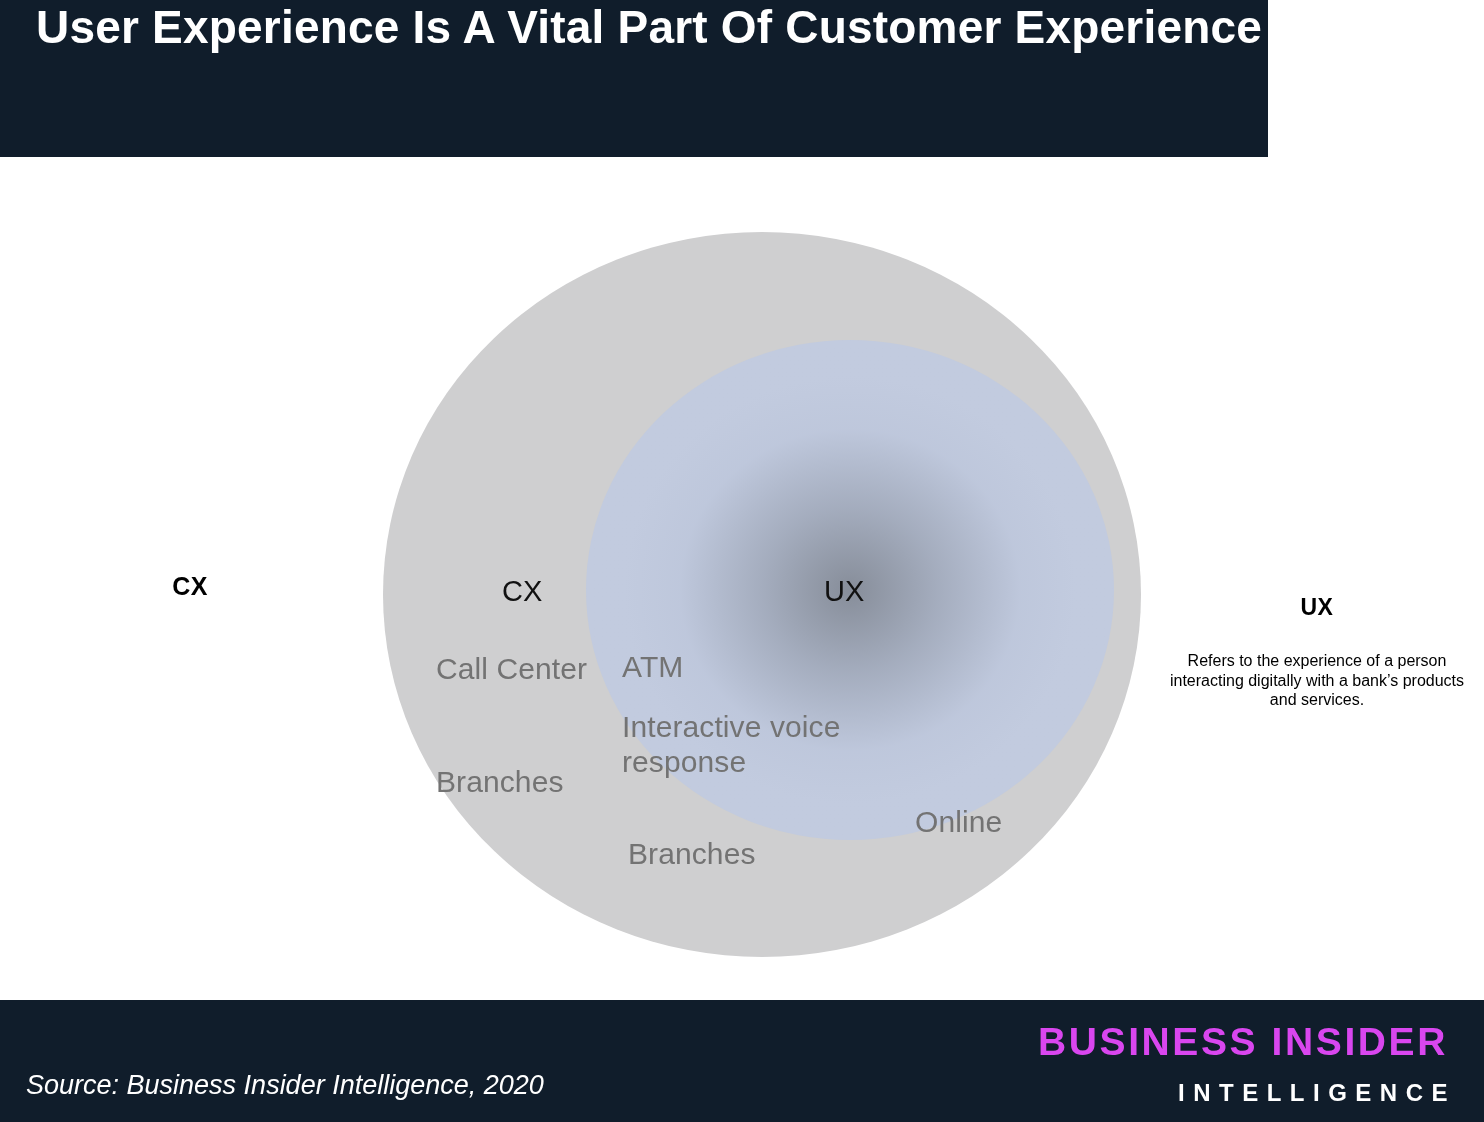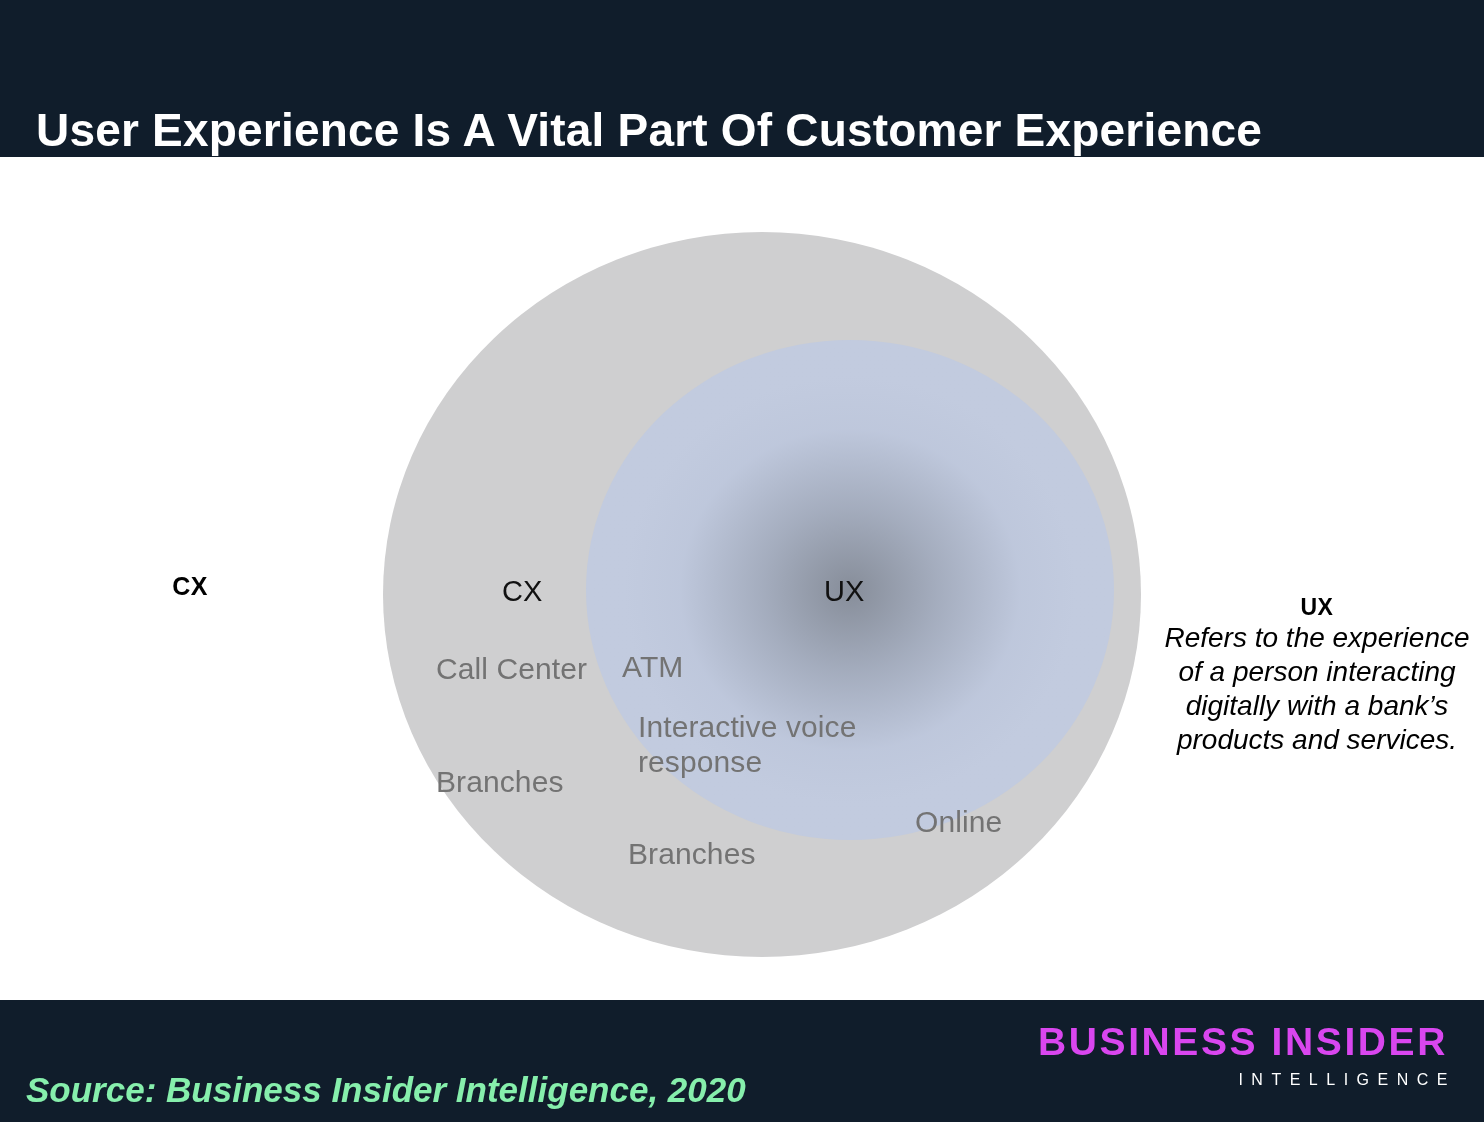--- a/index.html
+++ b/index.html
@@ -8,24 +8,24 @@
     background:#ffffff;
     font-family:"Liberation Sans", sans-serif;
     position:relative;
     overflow:hidden;
   }
 
   
   .header-bar{
     position:absolute;
     left:0; top:0;
-    width:1484px; height:157px;
+    width:1268px; height:157px;
     background:#101d2b;
     display:flex;
-    align-items:flex-end;
+    align-items:flex-start;
   }
   .header-title{
     color:#ffffff;
     font-size:46px;
     font-weight:bold;
     letter-spacing:.2px;
     padding-left:36px;
     white-space:nowrap;
   }
 
@@ -74,21 +74,21 @@
   .side-body{
     font-size:25px;
     line-height:1.22;
   }
 
   .block-cx{ left:6px; top:415px; width:368px; }
   .block-cx .side-body{ margin-top:32px; }
 
   .block-ux{ left:1156px; top:437px; width:322px; }
   .block-ux .side-heading{ font-size:23px; }
-  .block-ux .side-body{ font-size:28px;font-style:italic; }
+  .block-ux .side-body{ margin-top:30px; font-size:16px; }
 
   
   .diagram-label{
     position:absolute;
     color:#111111;
     font-size:29px;
     font-weight:400;
   }
   .lbl-cx-inner{ left:502px; top:418px; }
   .lbl-ux-inner{ left:824px; top:418px; }
@@ -97,62 +97,62 @@
     position:absolute;
     color:#737373;
     font-size:30px;
     line-height:1.16;
     font-weight:400;
     letter-spacing:.1px;
   }
   .it-call-center      { left:436px; top:495px; width:160px; }
   .it-branches-outer   { left:436px; top:608px; width:200px; }
   .it-atm              { left:622px; top:493px; width:160px; }
-  .it-ivr              { left:638px; top:553px; width:250px; }
+  .it-ivr              { left:622px; top:553px; width:250px; }
   .it-mobile           { left:866px; top:480px; width:250px; }
   .it-online           { left:915px; top:648px; width:160px; }
   .it-branches-inner   { left:628px; top:680px; width:200px; }
   .it-conversational   { left:775px; top:724px; width:250px; }
 
   
   .footer-bar{
     position:absolute;
     left:0; top:1000px;
     width:1484px; height:122px;
     background:#101d2b;
   }
   .footer-source{
     position:absolute;
     left:26px; top:70px;
-    color:#86efac;
-    font-size:35px;
+    color:#ffffff;
+    font-size:27px;
     font-style:italic;
-    font-weight:bold;
+    font-weight:normal;
     white-space:nowrap;
   }
   .brand{
     position:absolute;
     right:36px; top:22px;
     text-align:right;
   }
   .brand-main{
     color:#d946ef;
     font-size:39px;
     font-weight:bold;
     letter-spacing:2.6px;
     line-height:1.05;
     white-space:nowrap;
     margin-left:36px;
   }
   .brand-sub{
     color:#ffffff;
-    font-size:16px;
-    font-weight:normal;
+    font-size:24px;
+    font-weight:bold;
     letter-spacing:8.5px;
-    margin-top:8px;
+    margin-top:16px;
     margin-right:-8px;
     white-space:nowrap;
   }
 </style>
 </head>
 <body>
 
 <div class="header-bar">
   <div class="header-title">User Experience Is A Vital Part Of Customer Experience</div>
 </div>

